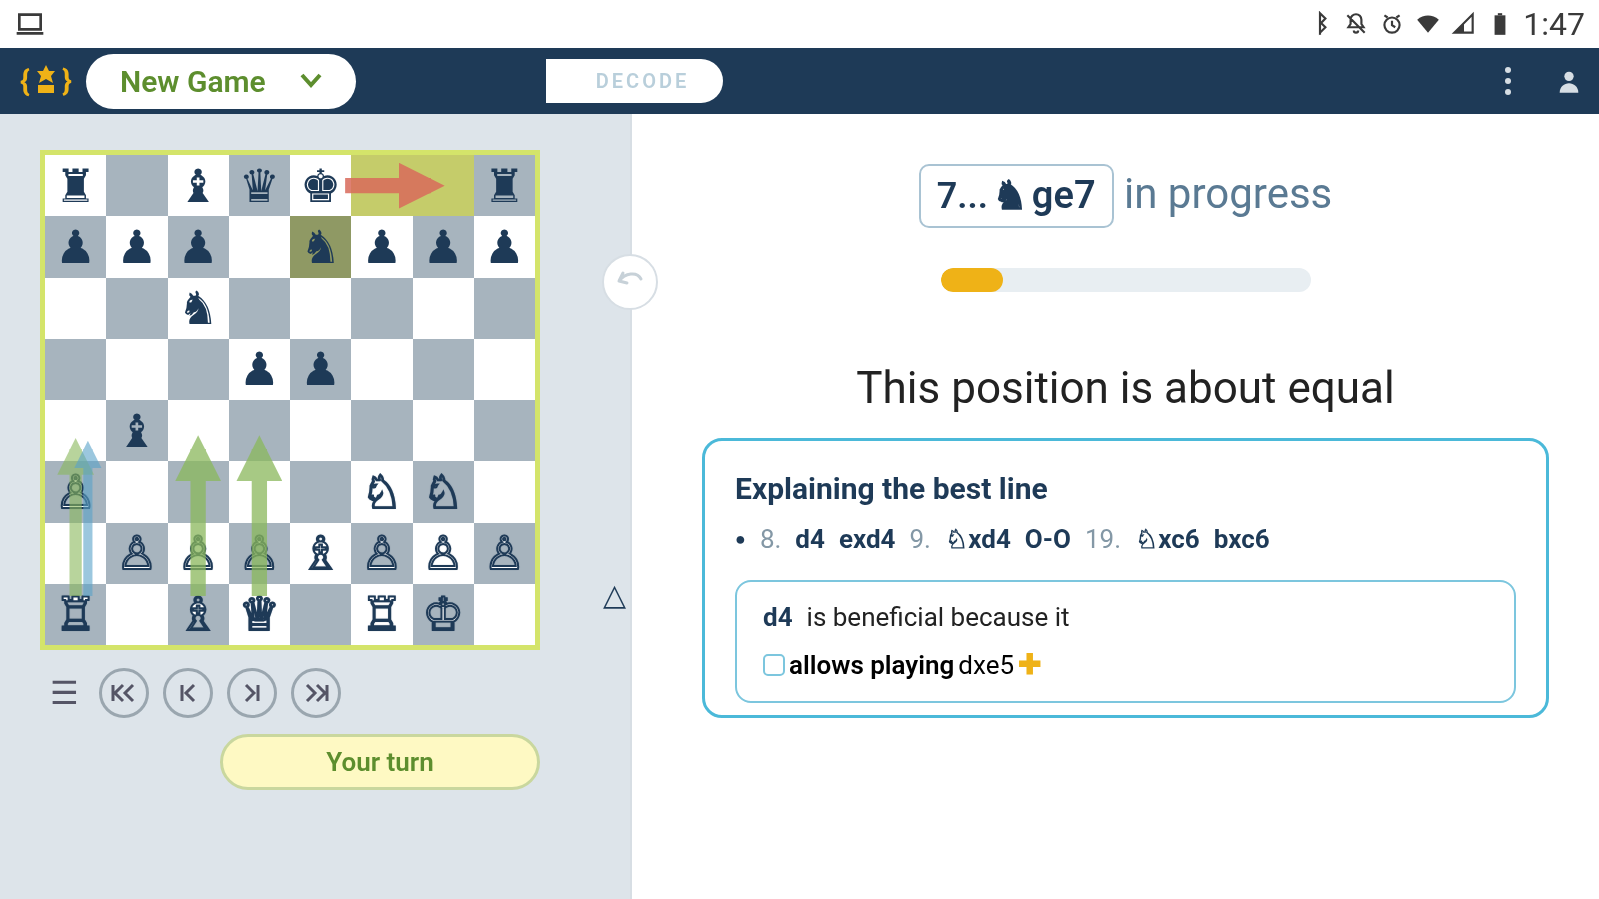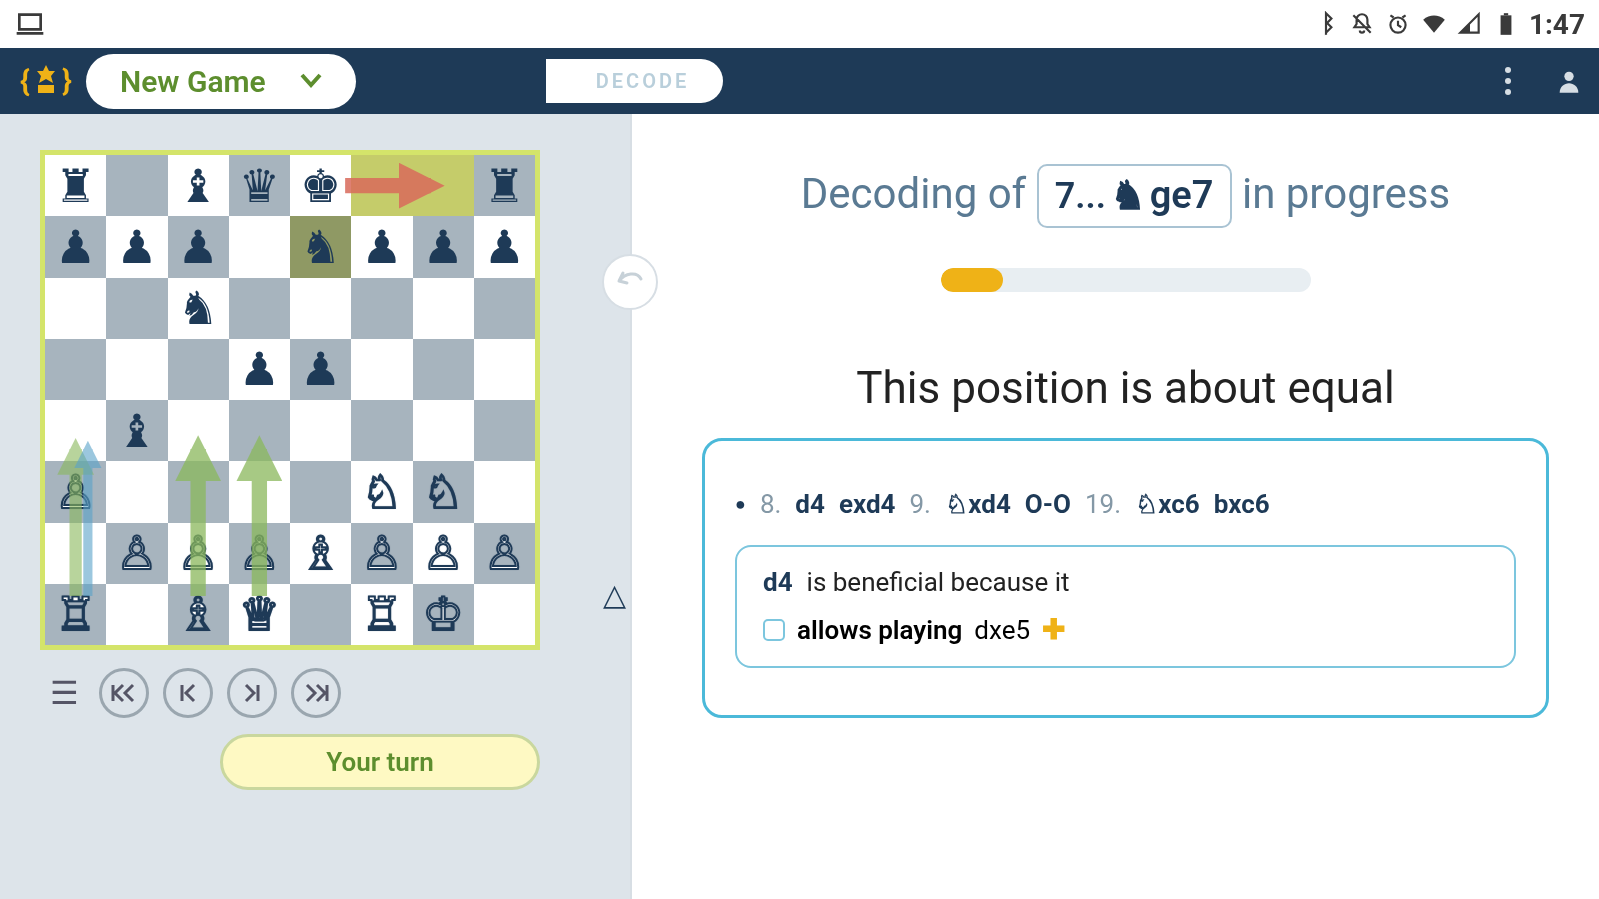--- a/index.html
+++ b/index.html
@@ -3,21 +3,21 @@
 <meta charset="utf-8">
 <style>
   * { box-sizing: border-box; margin: 0; padding: 0; }
   body { font-family: -apple-system, "Segoe UI", Roboto, sans-serif; background: #fff; width: 1599px; height: 899px; overflow: hidden; }
   
   
   .status-bar { height: 48px; display: flex; align-items: center; justify-content: space-between; padding: 0 14px; }
   .status-left { display: flex; align-items: center; }
   .status-right { display: flex; align-items: center; gap: 10px; color: #3a3a3a; }
   .status-right svg { width: 26px; height: 26px; fill: #3a3a3a; }
-  .status-time { font-size: 28px; color: #3a3a3a; font-weight: 700; }
+  .status-time { font-size: 32px; color: #3a3a3a; font-weight: 400; }
   
   
   .header { height: 66px; background: #1e3a57; display: flex; align-items: center; padding: 0 16px; gap: 10px; }
   .logo { width: 60px; display:flex; align-items:center; justify-content:center; }
   .new-game-btn { background: #fff; border-radius: 30px; padding: 10px 34px; display: flex; align-items: center; gap: 34px; font-size: 30px; font-weight: 600; color: #5d8e2e; cursor:pointer; }
   .decode-tab { background: #fff; border-radius: 0 30px 30px 0; padding: 10px 34px 10px 50px; font-size: 20px; font-weight: 600; color: #b9cfdb; letter-spacing: 3px; margin-left: 180px; cursor:pointer; }
   .header-right { margin-left: auto; display: flex; gap: 42px; align-items: center; }
   .header-right svg { fill: #d7dee4; cursor:pointer; }
   
   
@@ -58,21 +58,21 @@
   .best-line-title { font-size:30px; font-weight:700; color:#1e3a57; }
   .moves-line { display:flex; flex-wrap:wrap; align-items:center; gap:14px; font-size:26px; margin-top:18px; color:#1e3a57; }
   .bullet { font-size:18px; }
   .mvnum { color:#8498a6; font-weight:400; }
   .mv { font-weight:700; }
   .mv .kn { font-size:26px; }
   
   .subcard { border:2px solid #7cc6de; border-radius:16px; margin-top:26px; padding:20px 26px; }
   .subline { font-size:26px; color:#222; display:flex; gap:14px; align-items:center; flex-wrap:wrap; }
   .subline .mv2 { font-weight:700; color:#1e3a57; }
-  .subline2 { display:flex; gap:12px; align-items:center; font-size:26px; margin-top:16px; }
+  .subline2 { display:flex; gap:4px; align-items:center; font-size:26px; margin-top:16px; }
   .checkbox { width:22px; height:22px; border:2px solid #7cc6de; border-radius:5px; }
   .plus { color:#efb217; font-size:28px; font-weight:700; }
   
   .back-circle { position:absolute; left:-30px; top:140px; width:56px; height:56px; border:2px solid #d7dee4; border-radius:50%; background:#fff; display:flex; align-items:center; justify-content:center; cursor:pointer; }
   
   .flip-icon { position:absolute; right: -24px; bottom: 38px; font-size:30px; color:#1e3a57; cursor:pointer; }
 </style>
 </head>
 <body>
 
@@ -315,35 +315,35 @@
     <div class="turn-pill">Your turn</div>
   </div>
 
   <div class="right-panel">
     <div class="back-circle">
       <svg width="30" height="26" viewBox="0 0 30 26">
           <path d="M26 10c-4-8-16-6-22 2l4-8M4 12l8 2" fill="none" stroke="#c7d1d8" stroke-width="3" stroke-linecap="round"></path>
         </svg>
     </div>
     <div class="decode-title">
-      <span>Decoding of</span>
       <span class="move-box">
         <span style="font-size:36px">7...</span>
         <span style="font-size:40px">♞</span>
           <span style="font-size:38px">ge7</span>
       </span>
       <span>in progress</span>
     </div>
     <div class="progress">
         <div class="progress-fill" id="pfill" style="width: 17%;"></div>
       </div>
 
     <div class="eval-text">This position is about equal</div>
 
     <div class="best-line-card">
+      <div class="best-line-title">Explaining the best line</div>
       <div class="moves-line" id="movesline">
         <span class="bullet">●</span>
       <span class="mvnum">8.</span>
           <span class="mv">d4</span>
           <span class="mv">exd4</span>
           <span class="mvnum">9.</span>
           <span class="mv"><span class="kn">♘</span>xd4</span>
           <span class="mv">O-O</span>
           <span class="mvnum">19.</span>
           <span class="mv"><span class="kn">♘</span>xc6</span>

